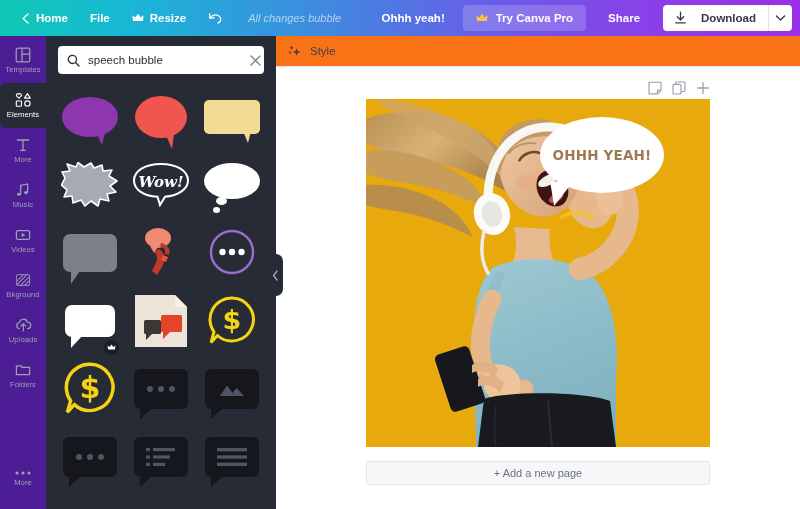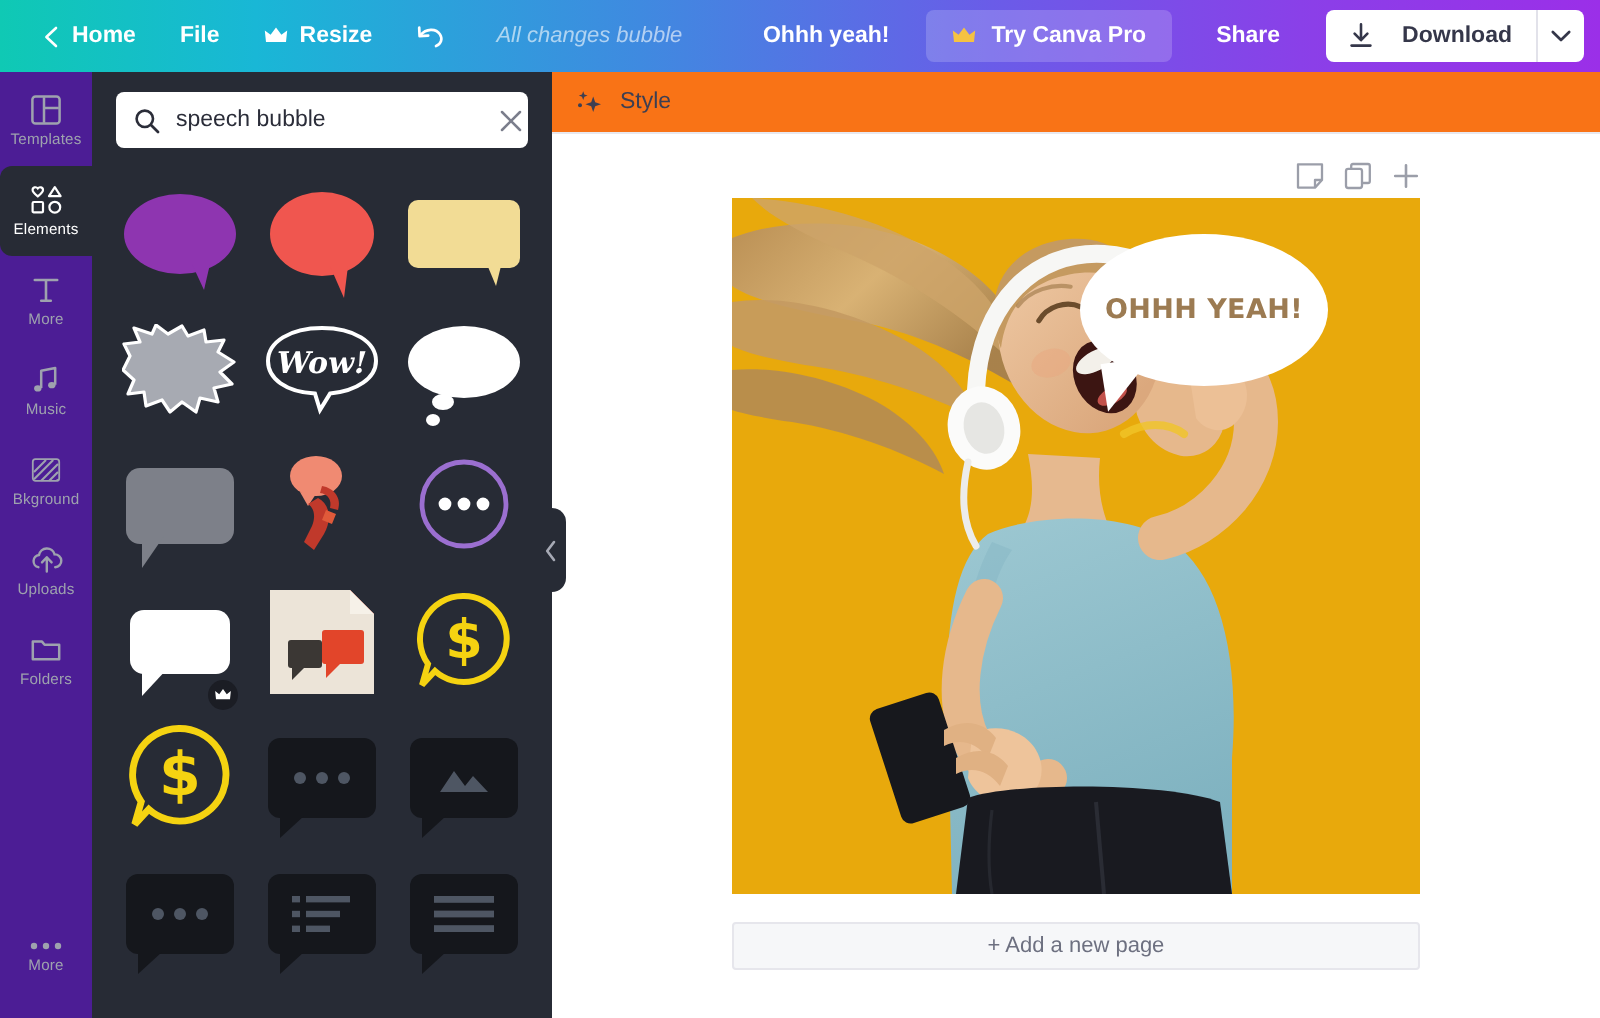--- a/index.html
+++ b/index.html
@@ -308,20 +308,29 @@
       <span class="icon">
         <svg width="16" height="16" viewBox="0 0 16 16">
             <path d="M5.6 12 L5.6 3.4 L12.6 2 L12.6 10.4" fill="none" stroke="currentColor" stroke-width="1.25" stroke-linejoin="round"></path>
             <ellipse cx="3.9" cy="12.2" rx="1.85" ry="1.55" fill="currentColor"></ellipse>
             <ellipse cx="10.9" cy="10.6" rx="1.85" ry="1.55" fill="currentColor"></ellipse>
           </svg>
       </span>
       <span class="rl">Music</span>
     </div>
 
+    <div class="rail-item">
+      <span class="icon">
+        <svg width="16" height="16" viewBox="0 0 16 16">
+            <rect x="1.4" y="3.6" width="13.2" height="8.8" rx="1.5" fill="none" stroke="currentColor" stroke-width="1.25"></rect>
+            <path d="M6.6 6 L10.4 8 L6.6 10 Z" fill="currentColor"></path>
+          </svg>
+      </span>
+      <span class="rl">Videos</span>
+    </div>
 
     <div class="rail-item">
       <span class="icon">
         <svg width="16" height="16" viewBox="0 0 16 16">
             <rect x="1.4" y="2.6" width="13.2" height="10.8" rx="1.3" fill="none" stroke="currentColor" stroke-width="0.9"></rect>
             <path d="M2 9 L8 3 M2 12.6 L11.6 3 M5.6 13.4 L14 5 M9.6 13.4 L14 9 M13.4 13.4 L14 12.8" stroke="currentColor" stroke-width="1.05"></path>
           </svg>
       </span>
       <span class="rl">Bkground</span>
     </div>

